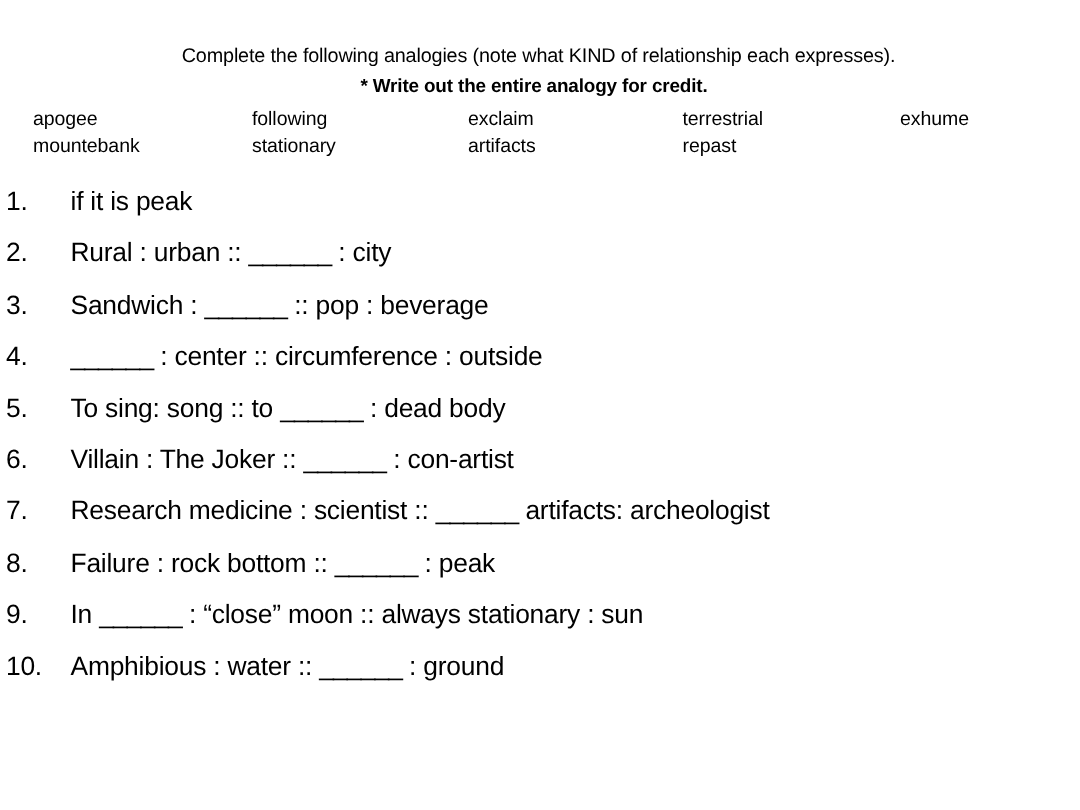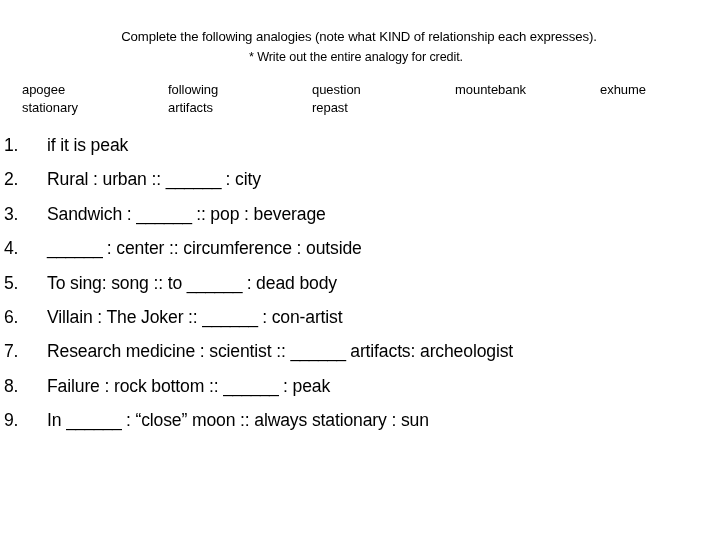--- a/index.html
+++ b/index.html
@@ -32,29 +32,29 @@
     line-height: 17px;
     text-align: center;
     white-space: nowrap;
     letter-spacing: -0.1px;
   }
   .header-line.instruction {
     font-weight: normal;
     padding-left: 6px;
   }
   .header-line.credit {
-    font-weight: normal;
+    font-weight: bold;
     font-size: 12.6px;
     margin-top: 4px;
     letter-spacing: -0.1px;
   }
 
   
   .wordbank {
-    margin-top: 15px;
+    margin-top: 4px;
     padding-left: 22px;
     display: grid;
     grid-template-columns: 146px 144px 143px 145px auto;
     row-gap: 0px;
     font-size: 13px;
     line-height: 18px;
   }
   .wordbank-cell {
     white-space: nowrap;
     letter-spacing: -0.05px;
@@ -99,23 +99,24 @@
 <div class="sheet">
 
   <div class="header">
     <div class="header-line instruction">Complete the following analogies (note what KIND of relationship each expresses).</div>
     <div class="header-line credit">* Write out the entire analogy for credit.</div>
   </div>
 
   <div class="wordbank">
       <div class="wordbank-cell">apogee</div>
       <div class="wordbank-cell">following</div>
-      <div class="wordbank-cell">question</div>
+      <div class="wordbank-cell">exclaim</div>
+      <div class="wordbank-cell">terrestrial</div>
+      <div class="wordbank-cell">exhume</div>
       <div class="wordbank-cell">mountebank</div>
-      <div class="wordbank-cell">exhume</div>
       <div class="wordbank-cell">stationary</div>
       <div class="wordbank-cell">artifacts</div>
       <div class="wordbank-cell">repast</div>
     </div>
 
   <div class="list">
       <div class="list-item">
         <div class="list-num">1.</div>
         <div class="list-body">
           <div class="line">if it is peak</div>
@@ -162,15 +163,21 @@
         <div class="list-body">
           <div class="line">Failure : rock bottom ::  <span class="blank">______</span>  : peak</div>
         </div>
       </div>
       <div class="list-item">
         <div class="list-num">9.</div>
         <div class="list-body">
           <div class="line">In <span class="blank">______</span> : “close” moon :: always stationary : sun</div>
         </div>
       </div>
+      <div class="list-item">
+        <div class="list-num">10.</div>
+        <div class="list-body">
+          <div class="line">Amphibious : water :: <span class="blank">______</span> : ground</div>
+        </div>
+      </div>
     </div>
 
 </div>
 
 </body></html>

